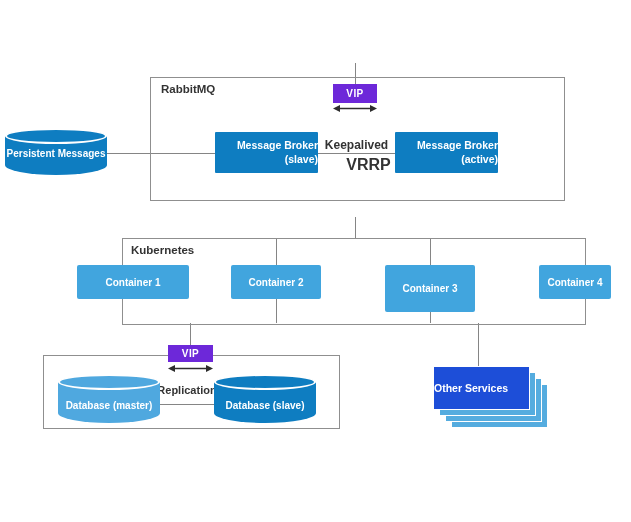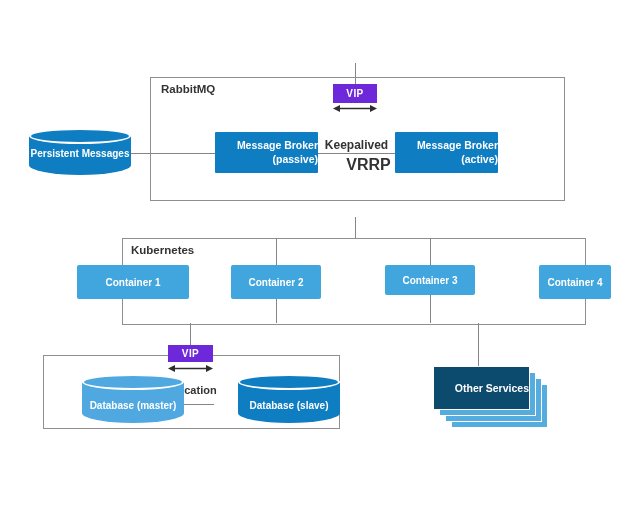--- a/index.html
+++ b/index.html
@@ -18,33 +18,33 @@
   .node { position:absolute; display:flex; flex-direction:column; align-items:center; justify-content:center;
           color:#ffffff; font-weight:700; text-align:center; }
   .broker { background:#0E7DC1; font-size:10.5px; line-height:1.32; border-radius:1px;align-items:flex-end; }
   .vipbox { background:#6d28d9; font-size:10px; letter-spacing:0.4px; }
   .container-node { background:#41A5DE; font-size:10px; border-radius:2px; }
   
   .dblarrow { position:absolute; }
   
   .dark-label { position:absolute; font-weight:700; color:#333333; text-align:center; white-space:nowrap; }
   
-  .cylinder { position:absolute;margin-left:24px; }
+  .cylinder { position:absolute; }
   .cyl-top { position:absolute; left:0; top:0; width:100%; height:16px; border-radius:50%;
              box-sizing:border-box; border:2px solid #ffffff; z-index:2; }
   .cyl-body { position:absolute; left:0; top:8px; width:100%; height:calc(100% - 8px);
               border-radius:0 0 50% 50% / 0 0 10px 10px; z-index:1; }
   .cyl-blue .cyl-top, .cyl-blue .cyl-body { background:#0E7DC1; }
   .cyl-light .cyl-top, .cyl-light .cyl-body { background:#4FA8DF; }
   .cyl-label { position:absolute; left:0; width:100%; z-index:3; text-align:center;
                color:#ffffff; font-weight:700; font-size:10px; white-space:nowrap; }
   
   .svc-layer { position:absolute; box-sizing:border-box; border:1px solid #ffffff; }
   .svc-shadow { background:#55ACDF; }
-  .svc-front { background:#0c4a6e; display:flex; align-items:center; justify-content:flex-end;
+  .svc-front { background:#1d4ed8; display:flex; align-items:center; justify-content:flex-start;
                color:#ffffff; font-weight:700; font-size:10.5px; }
 </style>
 </head>
 <body>
 
 <div class="canvas">
 
   <div class="line v" style="left:355px; top:63px;  height:21px;"></div>
   <div class="line h" style="left:107px; top:153px; width:108px;"></div>
   <div class="line h" style="left:318px; top:153px; width:77px;"></div>
@@ -63,21 +63,21 @@
     <span>VIP</span>
   </div>
   <svg class="dblarrow" style="left:333px; top:104px;" width="44" height="9">
     <line x1="4" y1="4.5" x2="40" y2="4.5" stroke="#2D2D2D" stroke-width="1.6"></line>
     <polygon points="0,4.5 7,1 7,8" fill="#2D2D2D"></polygon>
     <polygon points="44,4.5 37,1 37,8" fill="#2D2D2D"></polygon>
   </svg>
 
   <div class="node broker" style="left:215px; top:132px; width:103px; height:41px;">
     <span>Message Broker</span>
-    <span>(passive)</span>
+    <span>(slave)</span>
   </div>
   <div class="node broker" style="left:395px; top:132px; width:103px; height:41px;">
     <span>Message Broker</span>
     <span>(active)</span>
   </div>
   <div class="dark-label" style="left:318px; top:138px; width:77px; font-size:12px;">Keepalived</div>
   <div class="dark-label" style="left:318px; top:156px; width:77px; font-size:16px;margin-left:12px;">VRRP</div>
 
   <div class="cylinder cyl-blue" style="left:5px; top:128px; width:102px; height:47px;">
     <div class="cyl-body"></div>
@@ -88,21 +88,21 @@
   <div class="groupbox" style="left:122px; top:238px; width:462px; height:85px;">
     <span class="group-label" style="left:8px; top:5px;">Kubernetes</span>
   </div>
 
   <div class="node container-node" style="left:77px;  top:265px; width:112px; height:34px;">
     <span>Container 1</span>
   </div>
   <div class="node container-node" style="left:231px; top:265px; width:90px; height:34px;">
     <span>Container 2</span>
   </div>
-  <div class="node container-node" style="left:385px; top:265px; width:90px; height:30px;">
+  <div class="node container-node" style="left:385px; top:265px; width:90px; height:47px;">
     <span>Container 3</span>
   </div>
   <div class="node container-node" style="left:539px; top:265px; width:72px; height:34px;">
     <span>Container 4</span>
   </div>
 
   <div class="groupbox" style="left:43px; top:355px; width:295px; height:72px;"></div>
 
   <div class="node vipbox" style="left:168px; top:345px; width:45px; height:17px;">
     <span>VIP</span>

